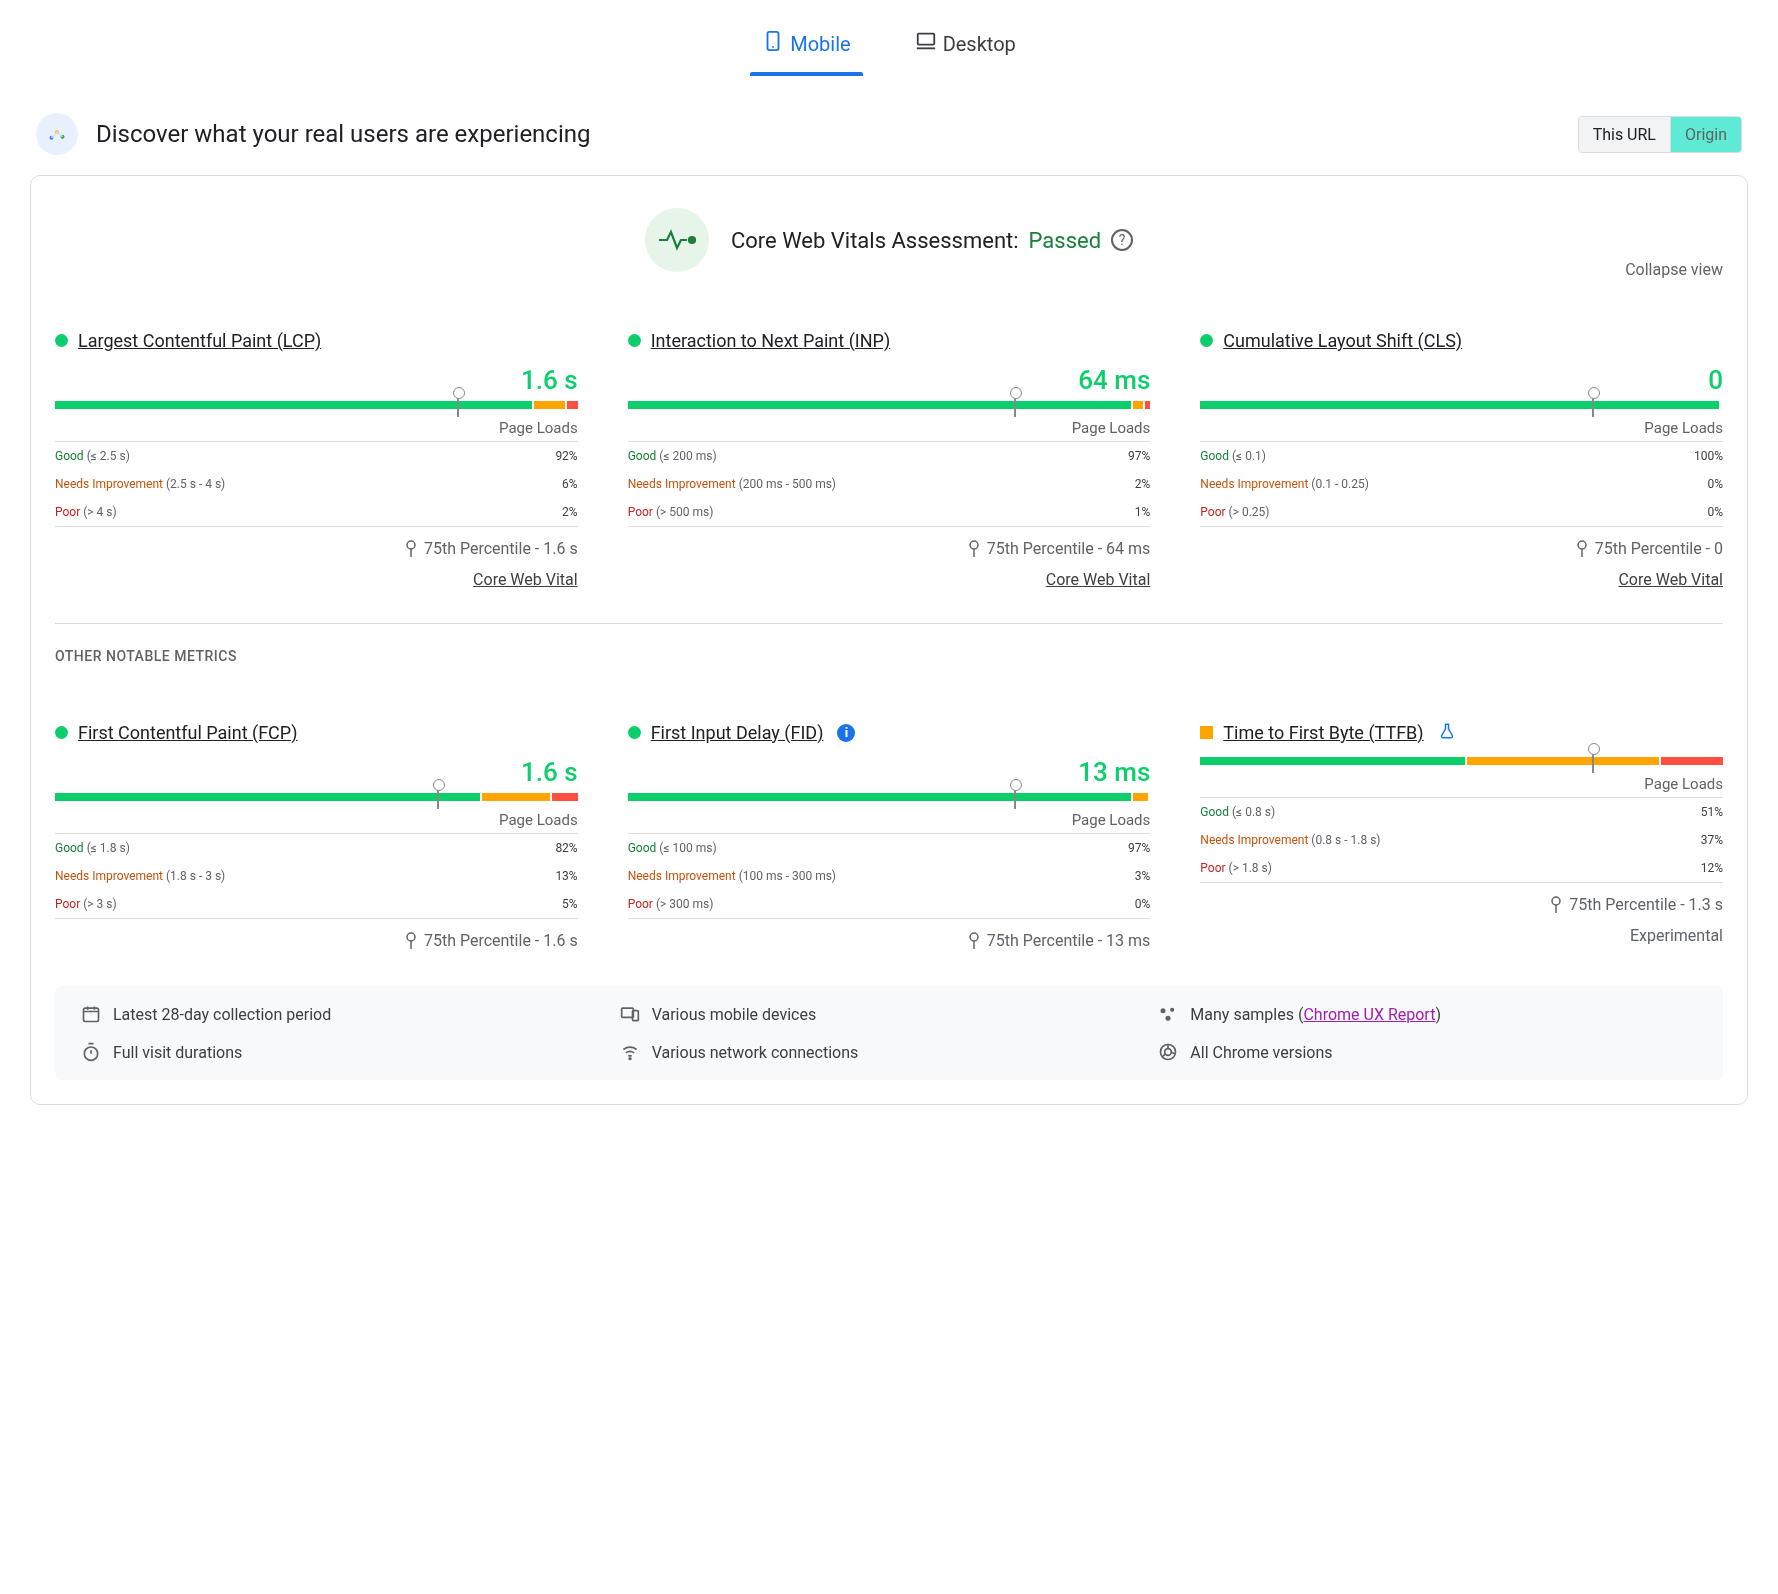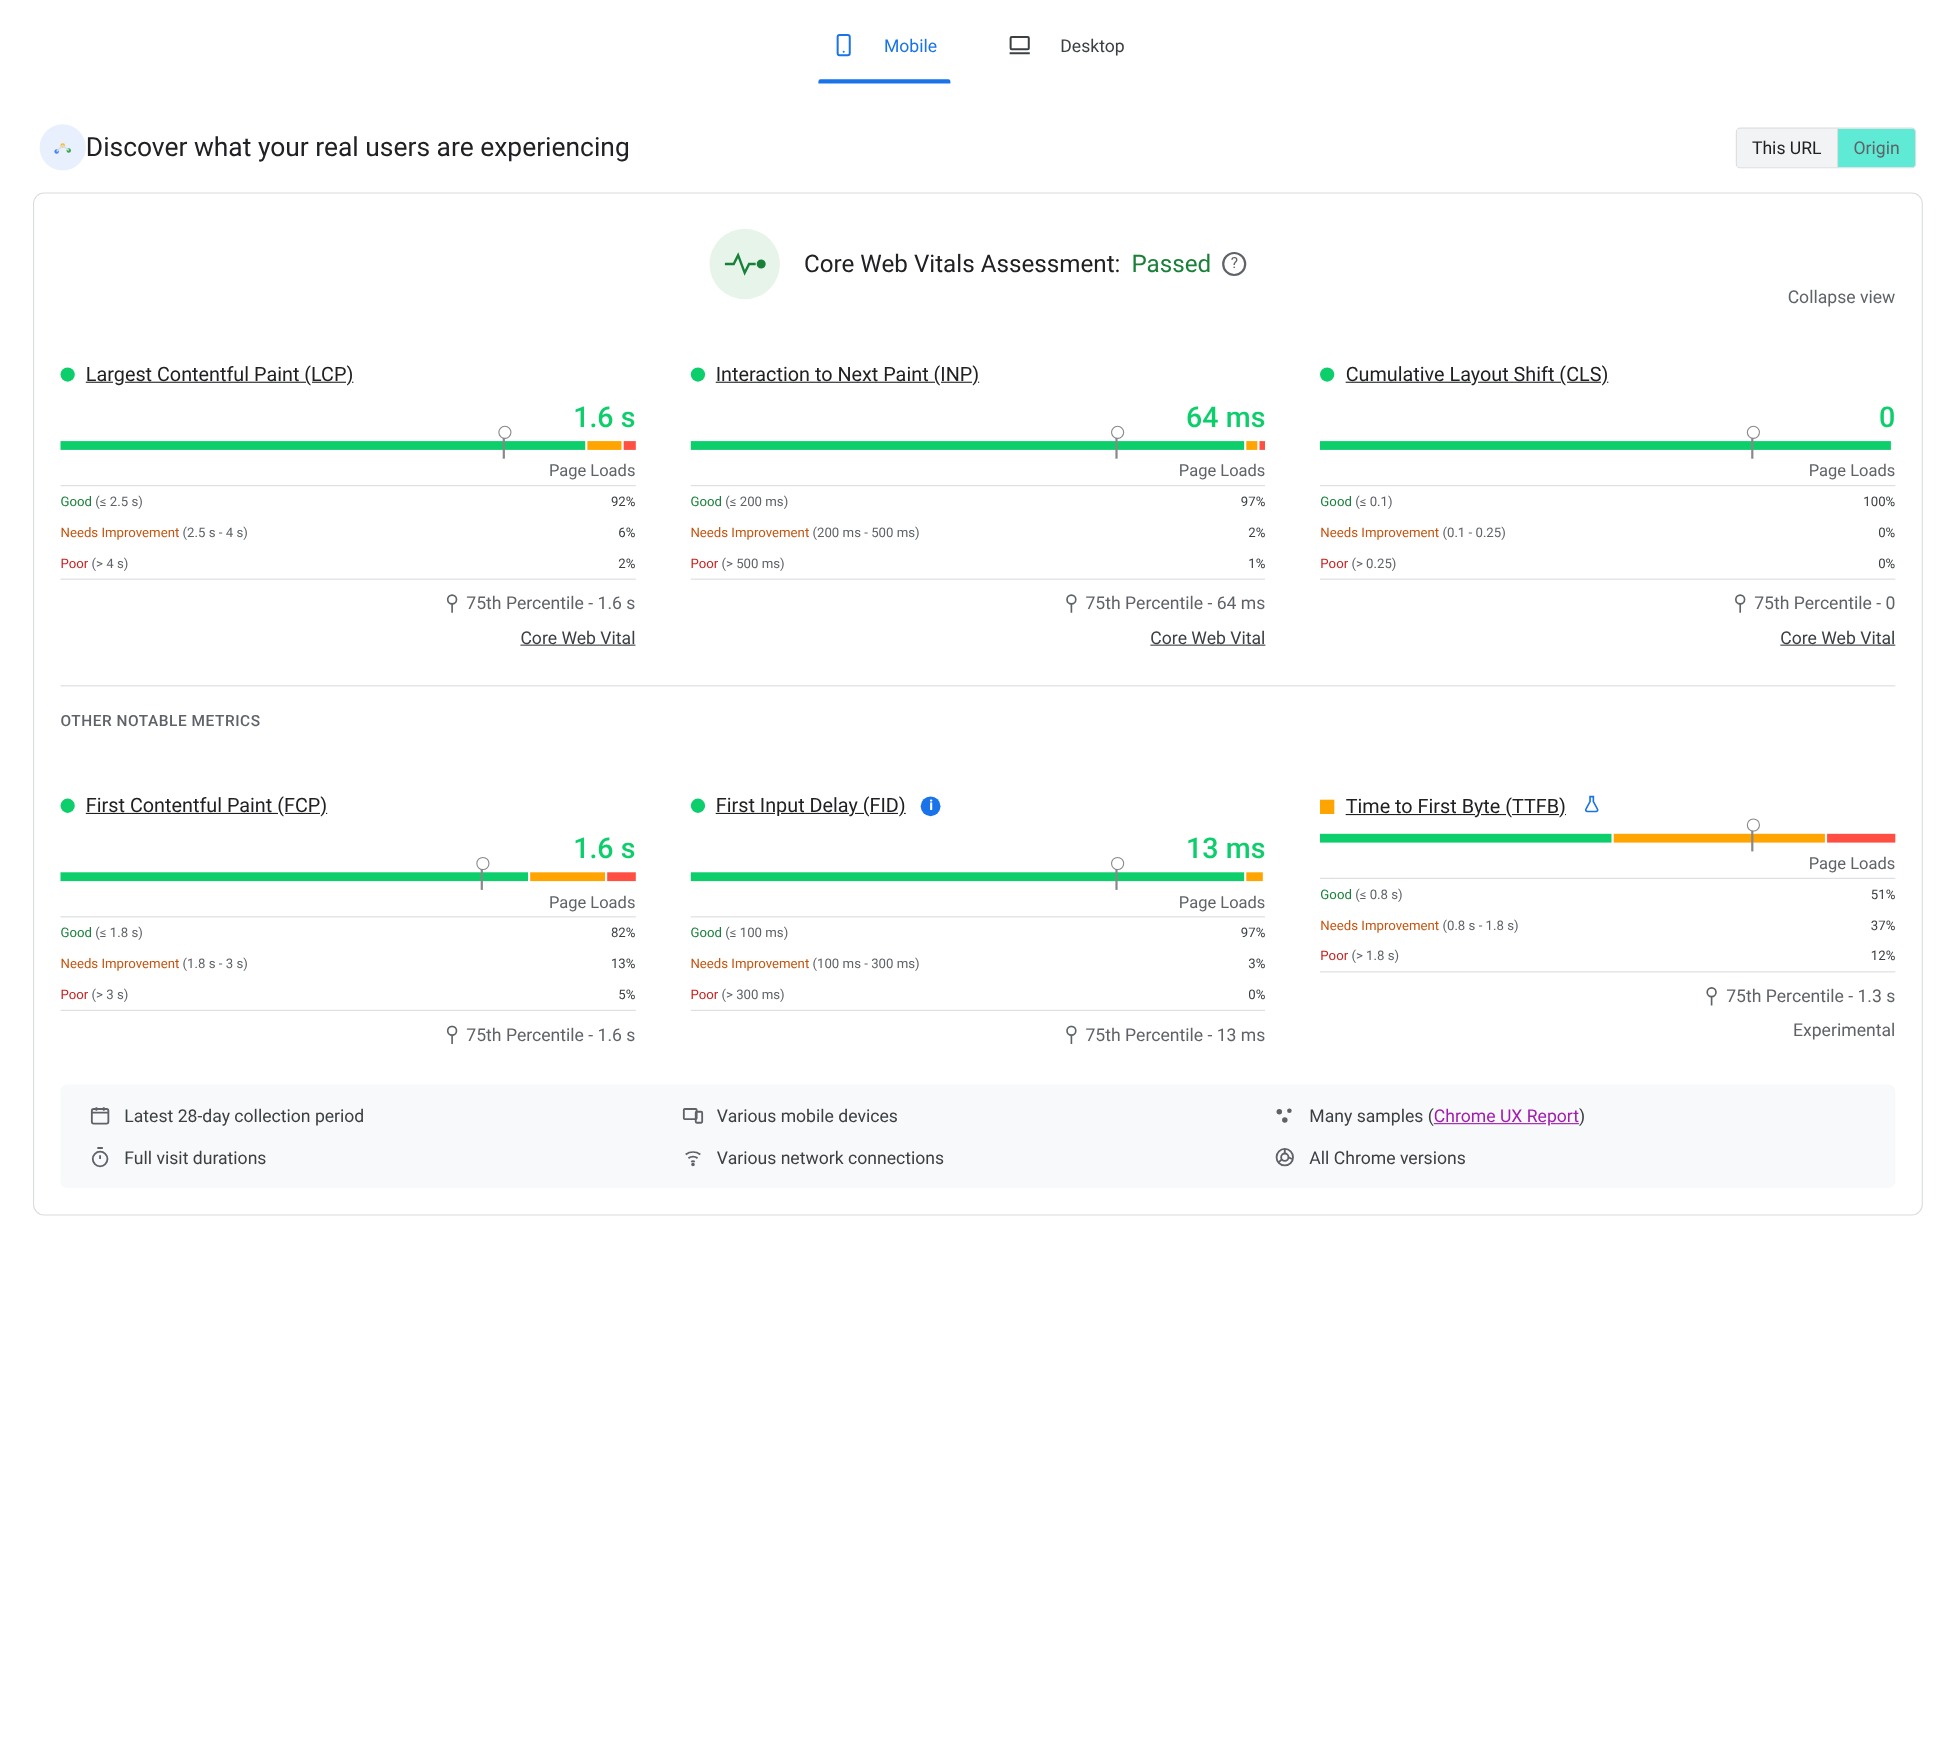--- a/index.html
+++ b/index.html
@@ -1,25 +1,25 @@
 <!DOCTYPE html>
 <html><head>
 <meta charset="utf-8">
 <style>
   * { box-sizing: border-box; margin: 0; padding: 0; }
   body { font-family: Roboto, Arial, sans-serif; color: #202124; background: #fff; padding: 10px 30px 40px; font-size: 14px; }
   
   .tabs { display: flex; justify-content: center; gap: 40px; border-bottom: 1px solid transparent; margin-bottom: 36px; }
-  .tab { display: flex; align-items: center; gap: 26px; padding: 16px 12px 20px; cursor: pointer; font-size: 16px; color: #3c4043; position: relative; }
+  .tab { display: flex; align-items: flex-end; gap: 6px; padding: 16px 12px 20px; cursor: pointer; font-size: 20px; color: #3c4043; position: relative; }
   .tab.active { color: #1a73e8; }
   .tab.active::after { content: ''; position: absolute; bottom: 0; left: 0; right: 0; height: 4px; background: #1a73e8; border-radius: 2px 2px 0 0; }
   .tab svg { width: 22px; height: 30px; }
   
   .header-row { display: flex; align-items: center; justify-content: space-between; margin-bottom: 20px; padding: 0 6px;}
-  .header-left { display: flex; align-items: center; }
+  .header-left { display: flex; align-items: center; gap: 18px; }
   .header-left h1 { font-size: 24px; font-weight: 400; color: #202124; }
   .logo-circle { width: 42px; height: 42px; border-radius: 50%; background: #e8f0fe; display: flex; align-items: center; justify-content: center; }
   .logo-circle svg { width: 22px; height: 22px; }
   .toggle-group { display: flex; border: 1px solid #dadce0; border-radius: 4px; overflow: hidden; }
   .toggle-btn { padding: 8px 14px; font-size: 16px; cursor: pointer; background: #5eead4; color: #5f6368; }
   .toggle-btn.active { background: #f1f3f4; color: #202124; }
   .toggle-btn + .toggle-btn { border-left: 1px solid #dadce0; }
   
   .card { border: 1px solid #dadce0; border-radius: 10px; padding: 32px 24px 24px; position: relative; }
   .assessment { display: flex; justify-content: center; align-items: center; gap: 22px; margin-bottom: 10px; }

